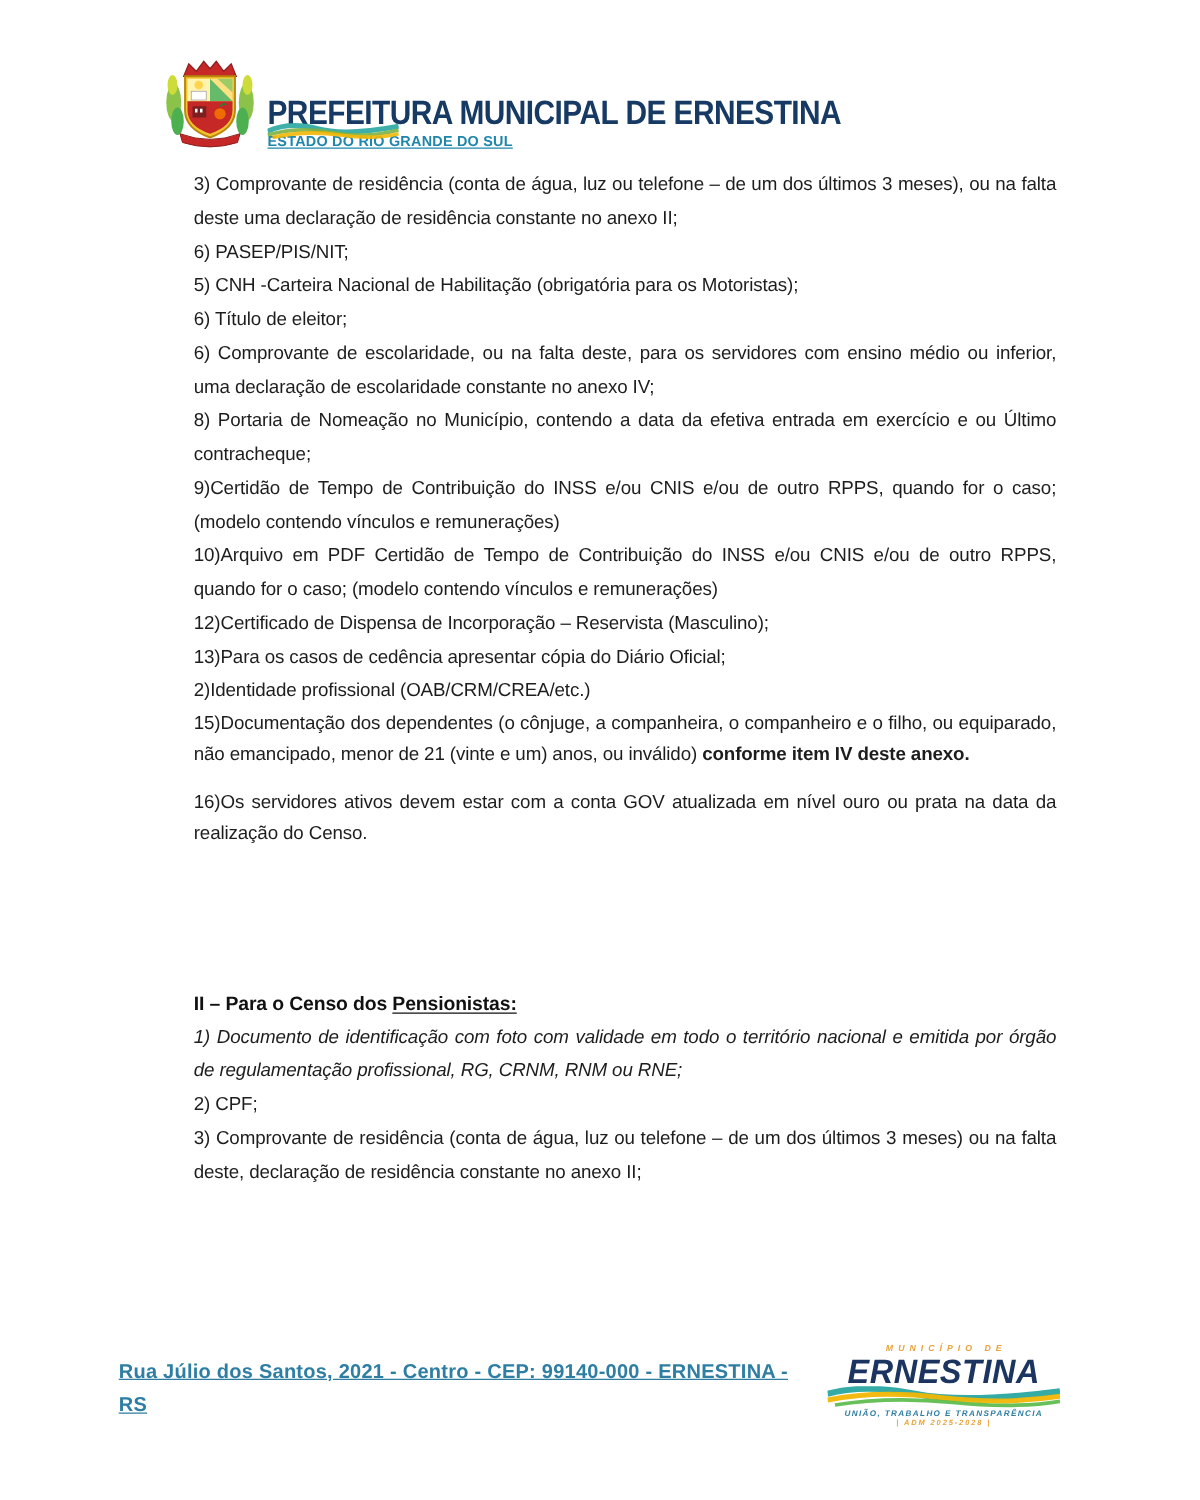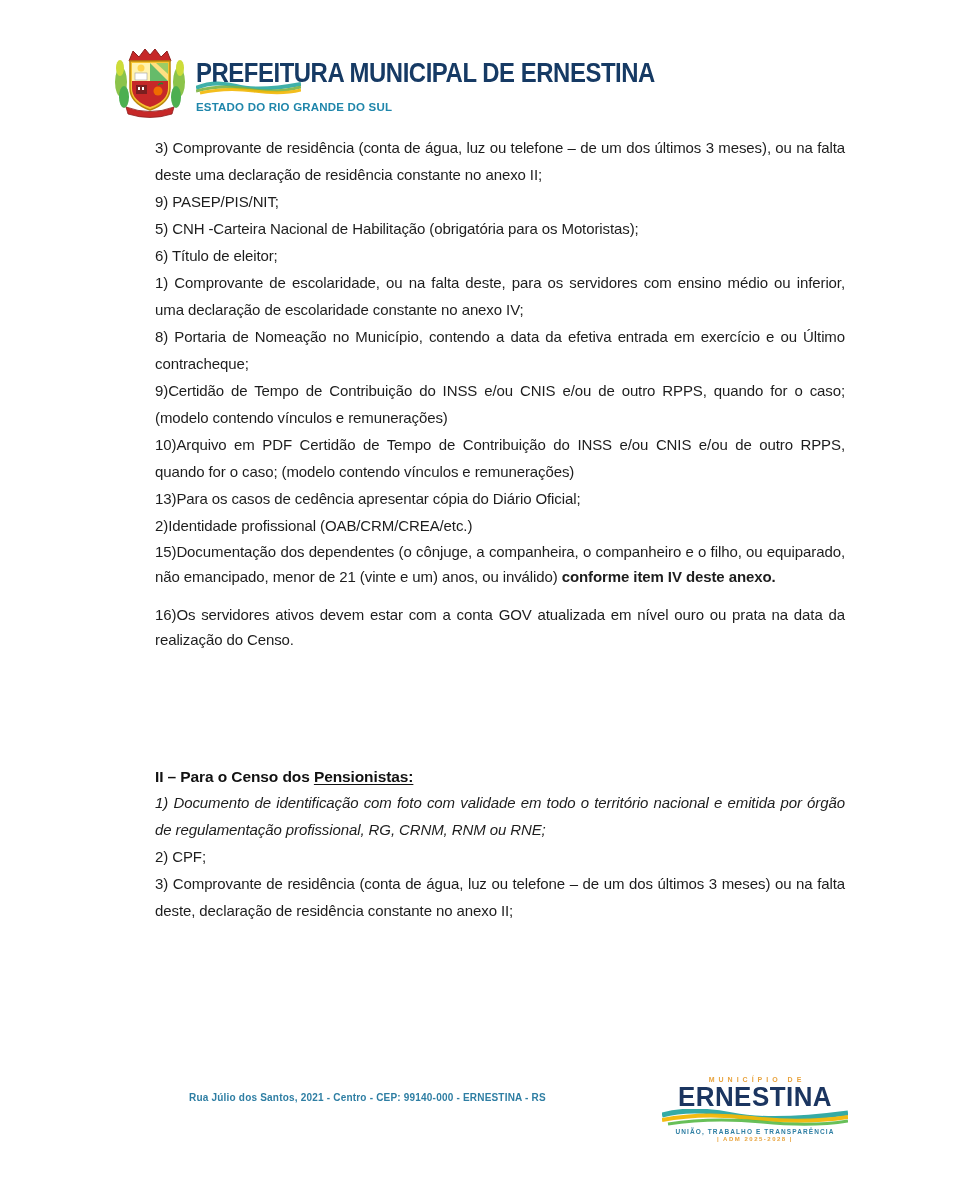--- a/index.html
+++ b/index.html
@@ -11,45 +11,46 @@
     width: 960px;
     height: 1200px;
     margin: 0 auto;
     background: #ffffff;
     overflow: hidden;
   }
 
   
   .header {
     position: absolute;
-    left: 112px;
+    left: 130px;
     top: 44px;
     display: flex;
-    align-items: center;
+    align-items: flex-end;
   }
   .crest { width: 76px; height: 76px; flex: 0 0 auto; }
   .header-text { margin-left: 8px; padding-top: 8px; position: relative; }
   .header-title {
     font-size: 27px;
     font-weight: bold;
     color: #163a64;
     letter-spacing: -0.5px;
     transform: scaleX(0.885);
     transform-origin: left center;
     white-space: nowrap;
     line-height: 1;
   }
   .header-swoosh { position: absolute; left: 0; top: 28px; }
   .header-subtitle {
-    margin-top: 14px;
+    margin-top: 4px;
     font-size: 11.5px;
     font-weight: bold;
     color: #1f86ab;
     letter-spacing: 0.2px;
     white-space: nowrap;
+    text-decoration: underline;
   }
 
   
   .doc-body {
     position: absolute;
     left: 155px;
     top: 134px;
     width: 690px;
     color: #1d1d1d;
     font-size: 15px;
@@ -71,33 +72,34 @@
   }
   .sec2-heading .u { text-decoration: underline; text-underline-offset: 2px; }
   .sec2-first { margin-top: 16px; font-style: italic; }
 
   
   .footer-address {
     position: absolute;
     left: 95px;
     top: 1084px;
     width: 545px;
-    text-align: center;
     color: #2e7ea3;
     font-weight: bold;
-    font-size: 10px;
+    font-size: 16px;
     line-height: 27px;
     letter-spacing: 0.2px;
+    text-decoration: underline;
   }
   .footer-logo {
     position: absolute;
     left: 660px;
     top: 1076px;
     width: 190px;
     text-align: center;
+    font-style: italic;
   }
   .footer-logo-top {
     font-size: 7px;
     font-weight: bold;
     color: #e8a33d;
     letter-spacing: 4px;
     text-indent: 4px;
   }
   .footer-logo-name {
     font-size: 27px;
@@ -167,27 +169,28 @@
         <path d="M0 8 Q18 0 40 6 T105 4" stroke="#2aa7a0" stroke-width="4" fill="none" opacity="0.9"></path>
         <path d="M0 11 Q25 4 52 9 T105 7" stroke="#7cb342" stroke-width="3" fill="none" opacity="0.9"></path>
         <path d="M4 13 Q30 7 58 11 T105 10" stroke="#f2b705" stroke-width="3" fill="none" opacity="0.9"></path>
       </svg>
       <div class="header-subtitle">ESTADO DO RIO GRANDE DO SUL</div>
     </div>
   </div>
 
   <div class="doc-body">
     <p class="item">3) Comprovante de residência (conta de água, luz ou telefone – de um dos últimos 3 meses), ou na falta deste uma declaração de residência constante no anexo II;</p>
-    <p class="item">9) PASEP/PIS/NIT;</p>
+    <p class="item">6) PASEP/PIS/NIT;</p>
     <p class="item">5) CNH -Carteira Nacional de Habilitação (obrigatória para os Motoristas);</p>
     <p class="item">6) Título de eleitor;</p>
-    <p class="item">1) Comprovante de escolaridade, ou na falta deste, para os servidores com ensino médio ou inferior, uma declaração de escolaridade constante no anexo IV;</p>
+    <p class="item">6) Comprovante de escolaridade, ou na falta deste, para os servidores com ensino médio ou inferior, uma declaração de escolaridade constante no anexo IV;</p>
     <p class="item">8) Portaria de Nomeação no Município, contendo a data da efetiva entrada em exercício e ou Último contracheque;</p>
     <p class="item">9)Certidão de Tempo de Contribuição do INSS e/ou CNIS e/ou de outro RPPS, quando for o caso; (modelo contendo vínculos e remunerações)</p>
     <p class="item">10)Arquivo em PDF Certidão de Tempo de Contribuição do INSS e/ou CNIS e/ou de outro RPPS, quando for o caso; (modelo contendo vínculos e remunerações)</p>
+    <p class="item">12)Certificado de Dispensa de Incorporação – Reservista (Masculino);</p>
     <p class="item">13)Para os casos de cedência apresentar cópia do Diário Oficial;</p>
     <p class="item">2)Identidade profissional (OAB/CRM/CREA/etc.)</p>
 
     <p class="item tight"><span>15)Documentação dos dependentes (o cônjuge, a companheira, o companheiro e o filho, ou equiparado, não emancipado, menor de 21 (vinte e um) anos, ou inválido) </span><b>conforme item IV deste anexo.</b></p>
 
     <p class="item tight item16">16)Os servidores ativos devem estar com a conta GOV atualizada em nível ouro ou prata na data da realização do Censo.</p>
 
     <p class="sec2-heading"><span>II – Para o Censo dos </span><span class="u">Pensionistas:</span></p>
 
     <p class="item sec2-first">1) Documento de identificação com foto com validade em todo o território nacional e emitida por órgão de regulamentação profissional, RG, CRNM, RNM ou RNE;</p>

